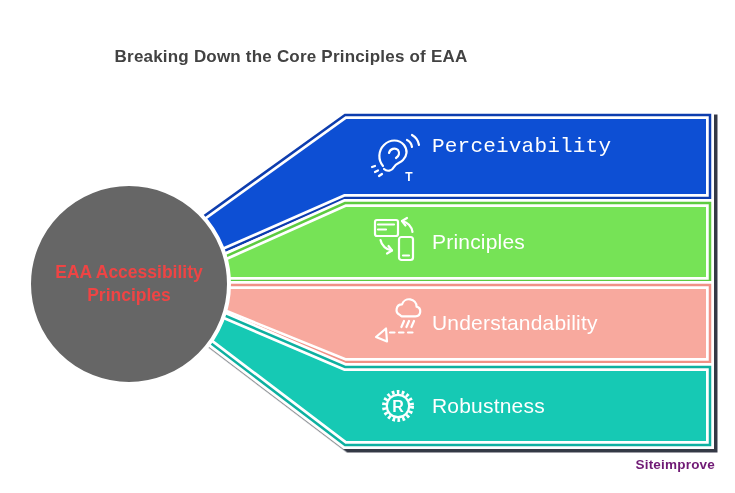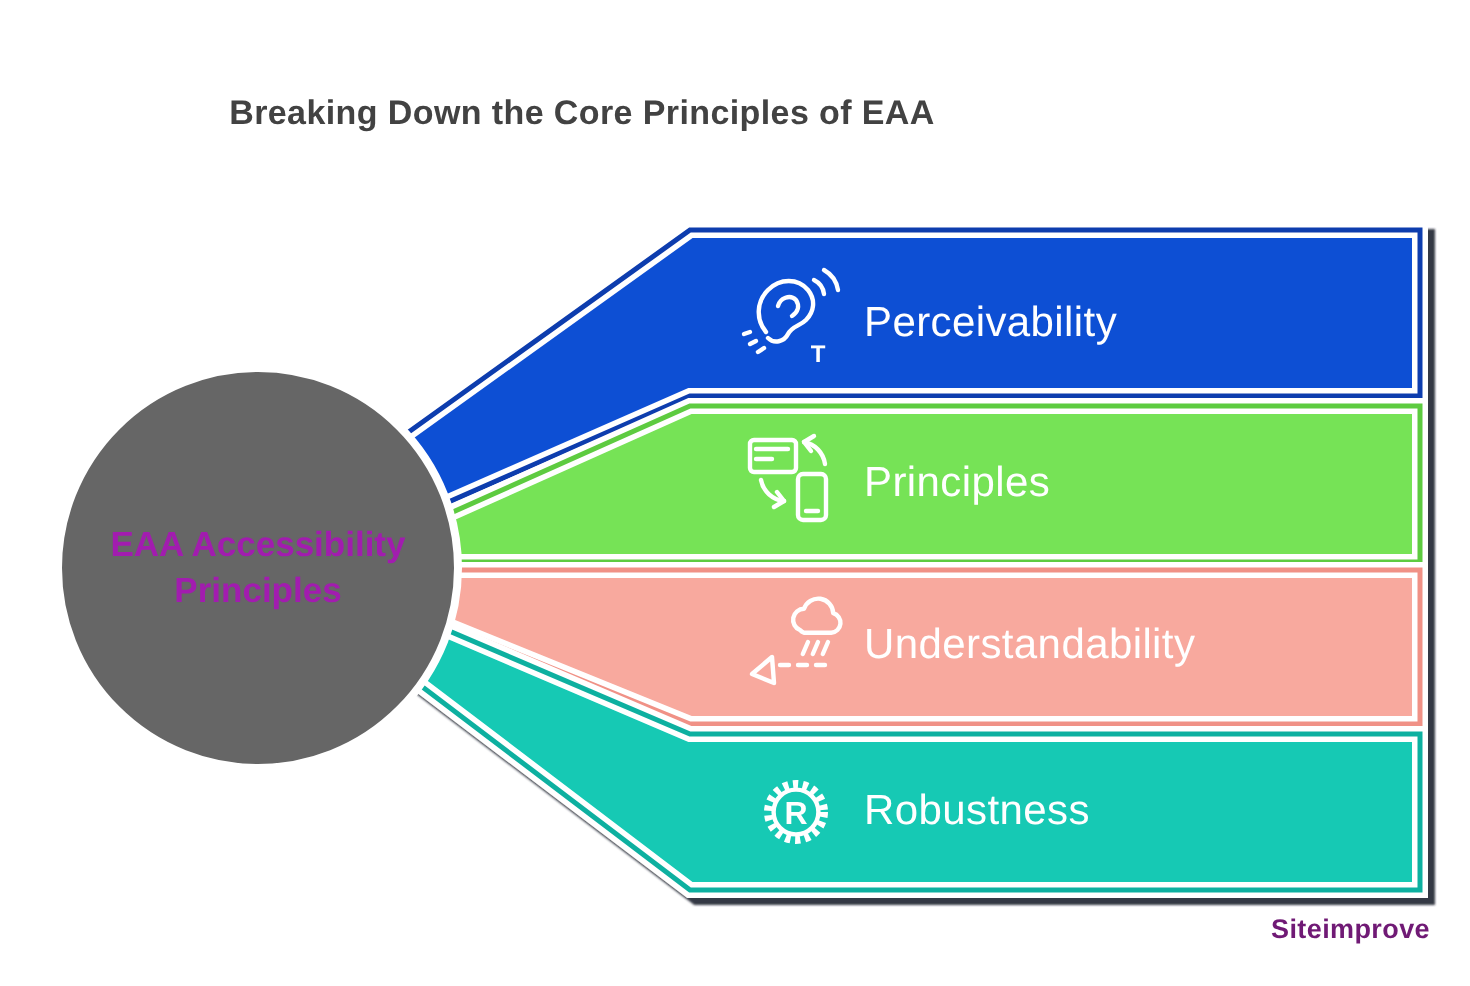--- a/index.html
+++ b/index.html
@@ -10,28 +10,28 @@
   .stage svg{position:absolute;left:0;top:0;}
   .title{
     position:absolute;left:0;top:47px;width:582px;text-align:center;
     font-size:17px;font-weight:700;color:#424242;letter-spacing:.2px;
   }
   .circle-label{
     position:absolute;left:29px;top:184px;width:200px;height:200px;
     display:flex;align-items:center;justify-content:center;text-align:center;
   }
   .circle-label span{
-    display:inline-block;width:172px;color:#a21caf;font-size:17.5px;
+    display:inline-block;width:172px;color:#ef4444;font-size:17.5px;
     font-weight:700;line-height:1.3;
   }
   .band-label{
     position:absolute;left:432px;height:30px;line-height:30px;
     color:#ffffff;font-size:21px;font-weight:400;letter-spacing:.2px;
   }
-  .band-label.p1{top:147px;}
+  .band-label.p1{top:132px;font-family:Liberation Mono, monospace;}
   .band-label.p2{top:227px;}
   .band-label.p3{top:308px;}
   .band-label.p4{top:391px;}
   .watermark{
     position:absolute;right:20px;top:457px;font-size:13.5px;font-weight:700;
     color:#701a75;letter-spacing:.2px;
   }
   .icon-stroke{fill:none;stroke:#ffffff;stroke-width:2.2;stroke-linecap:round;stroke-linejoin:round;}
   .icon-text{fill:#ffffff;font-family:"Liberation Sans",sans-serif;font-weight:700;}
 </style>

